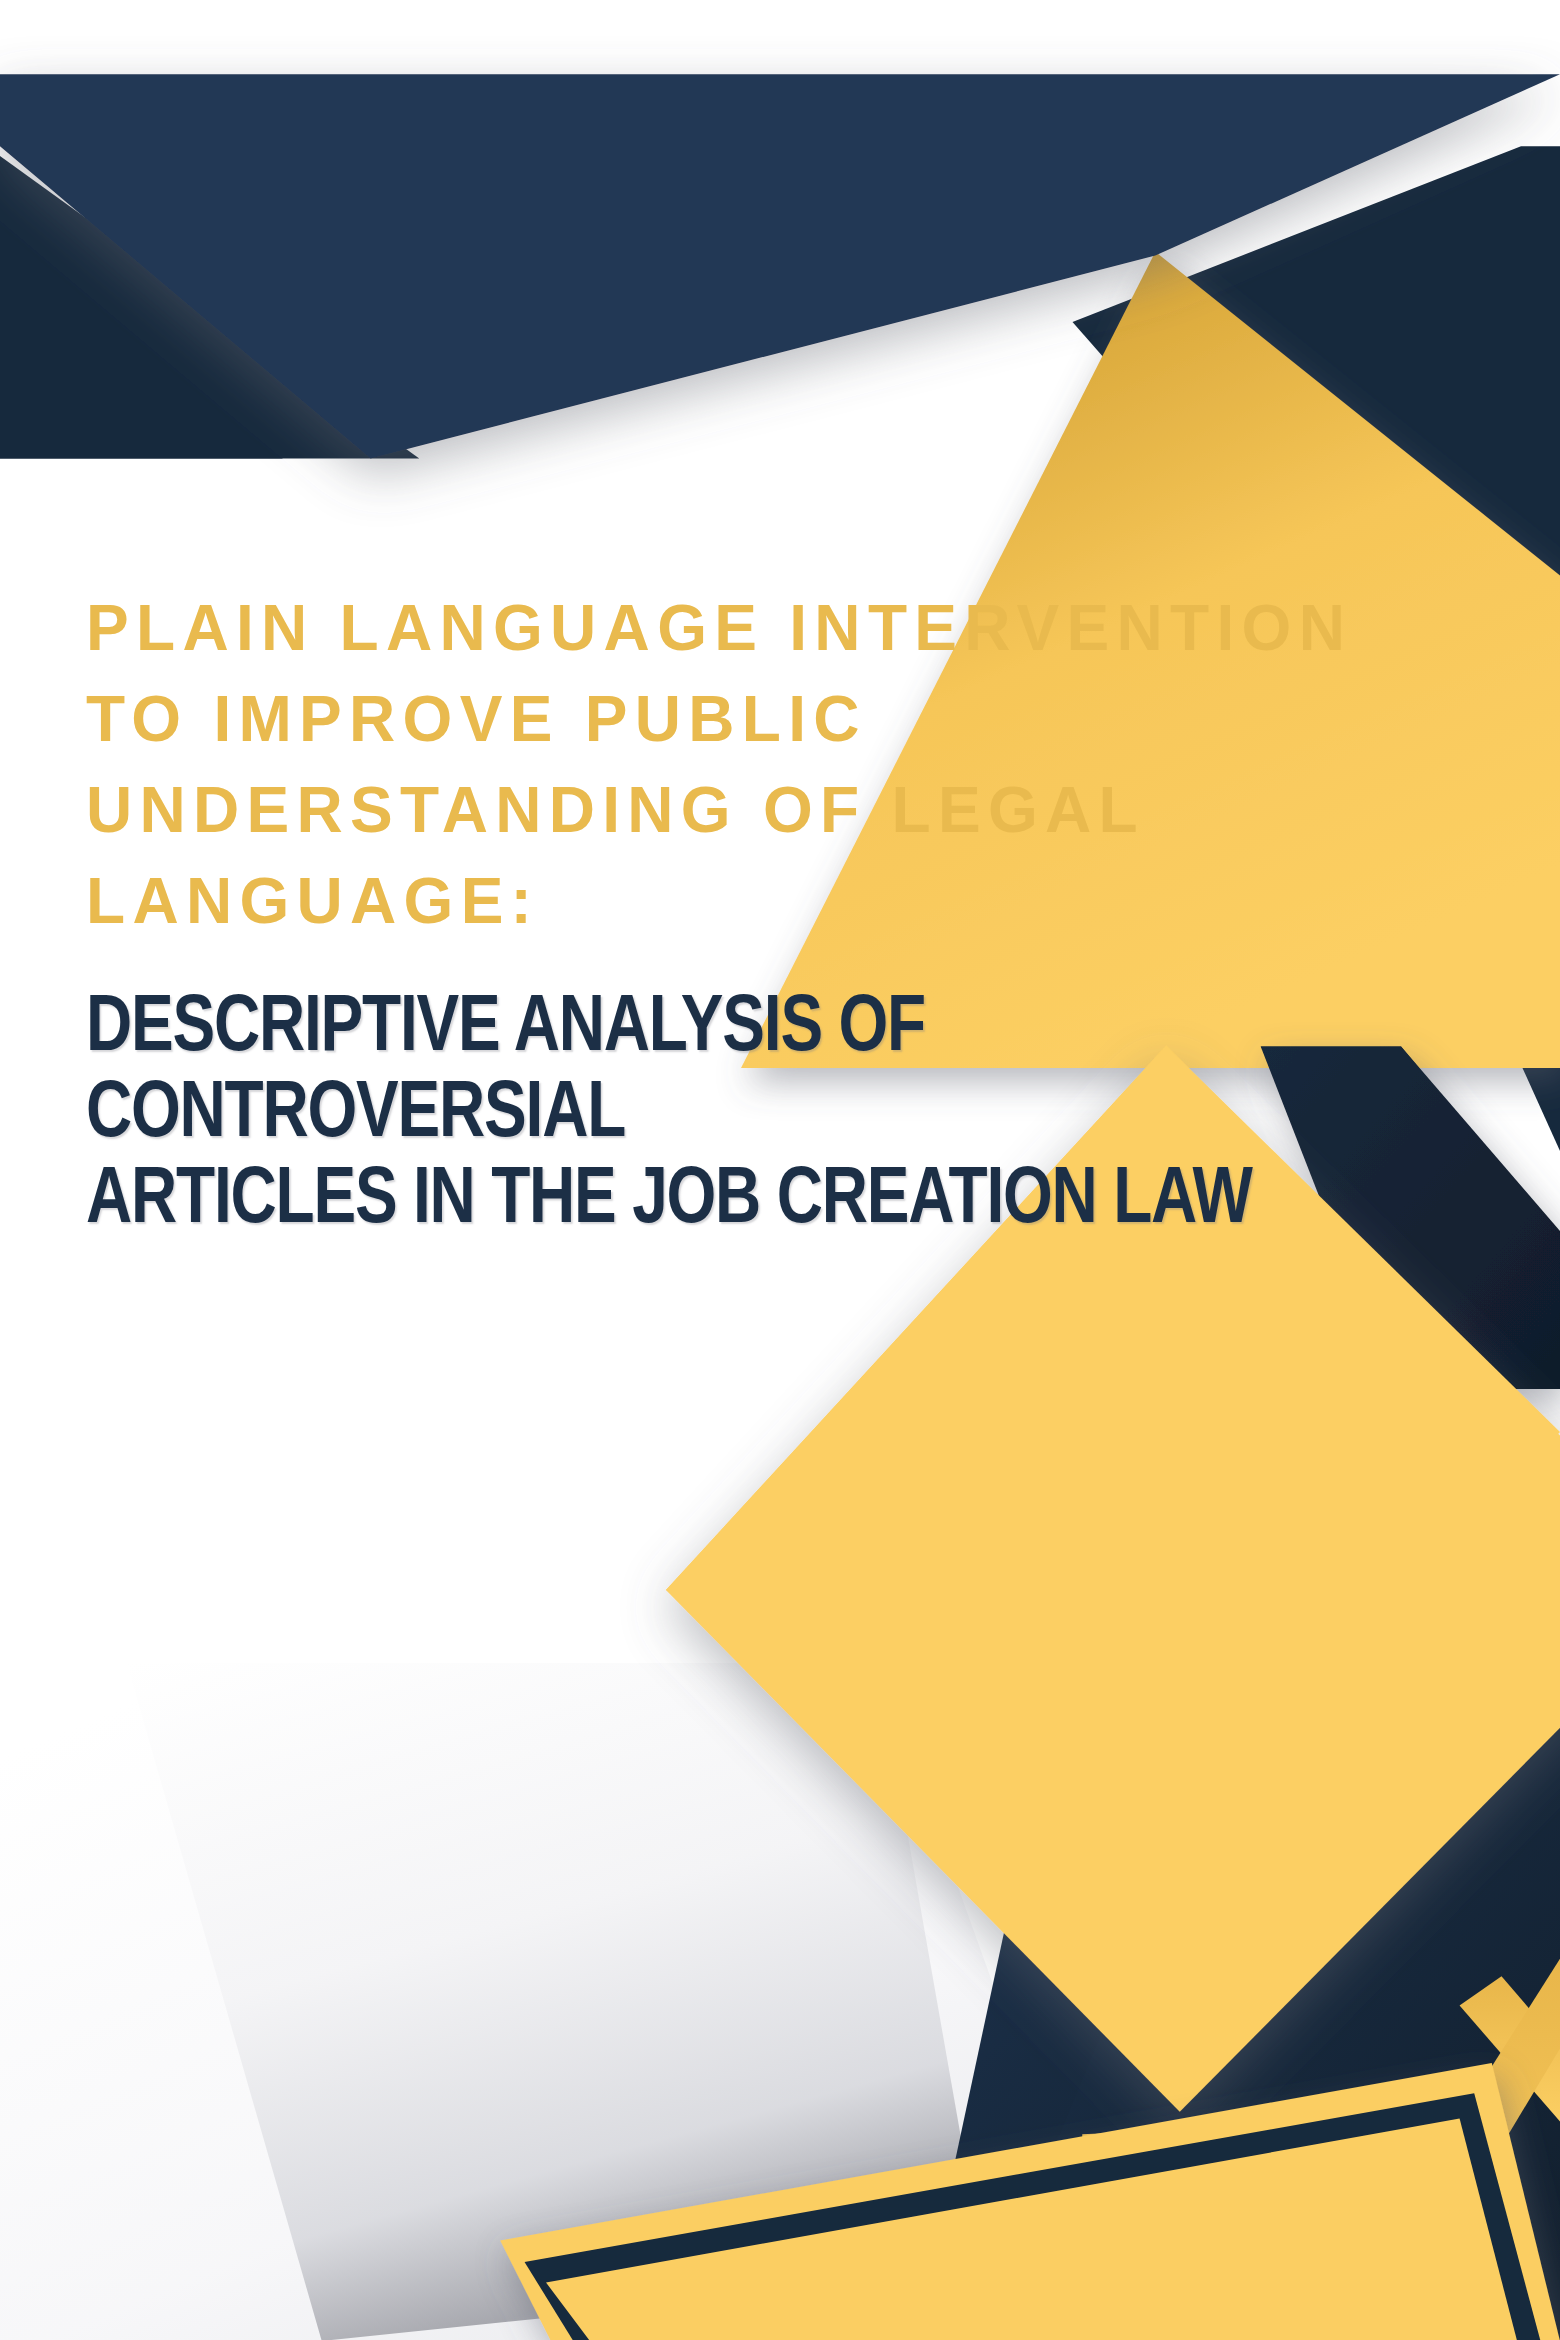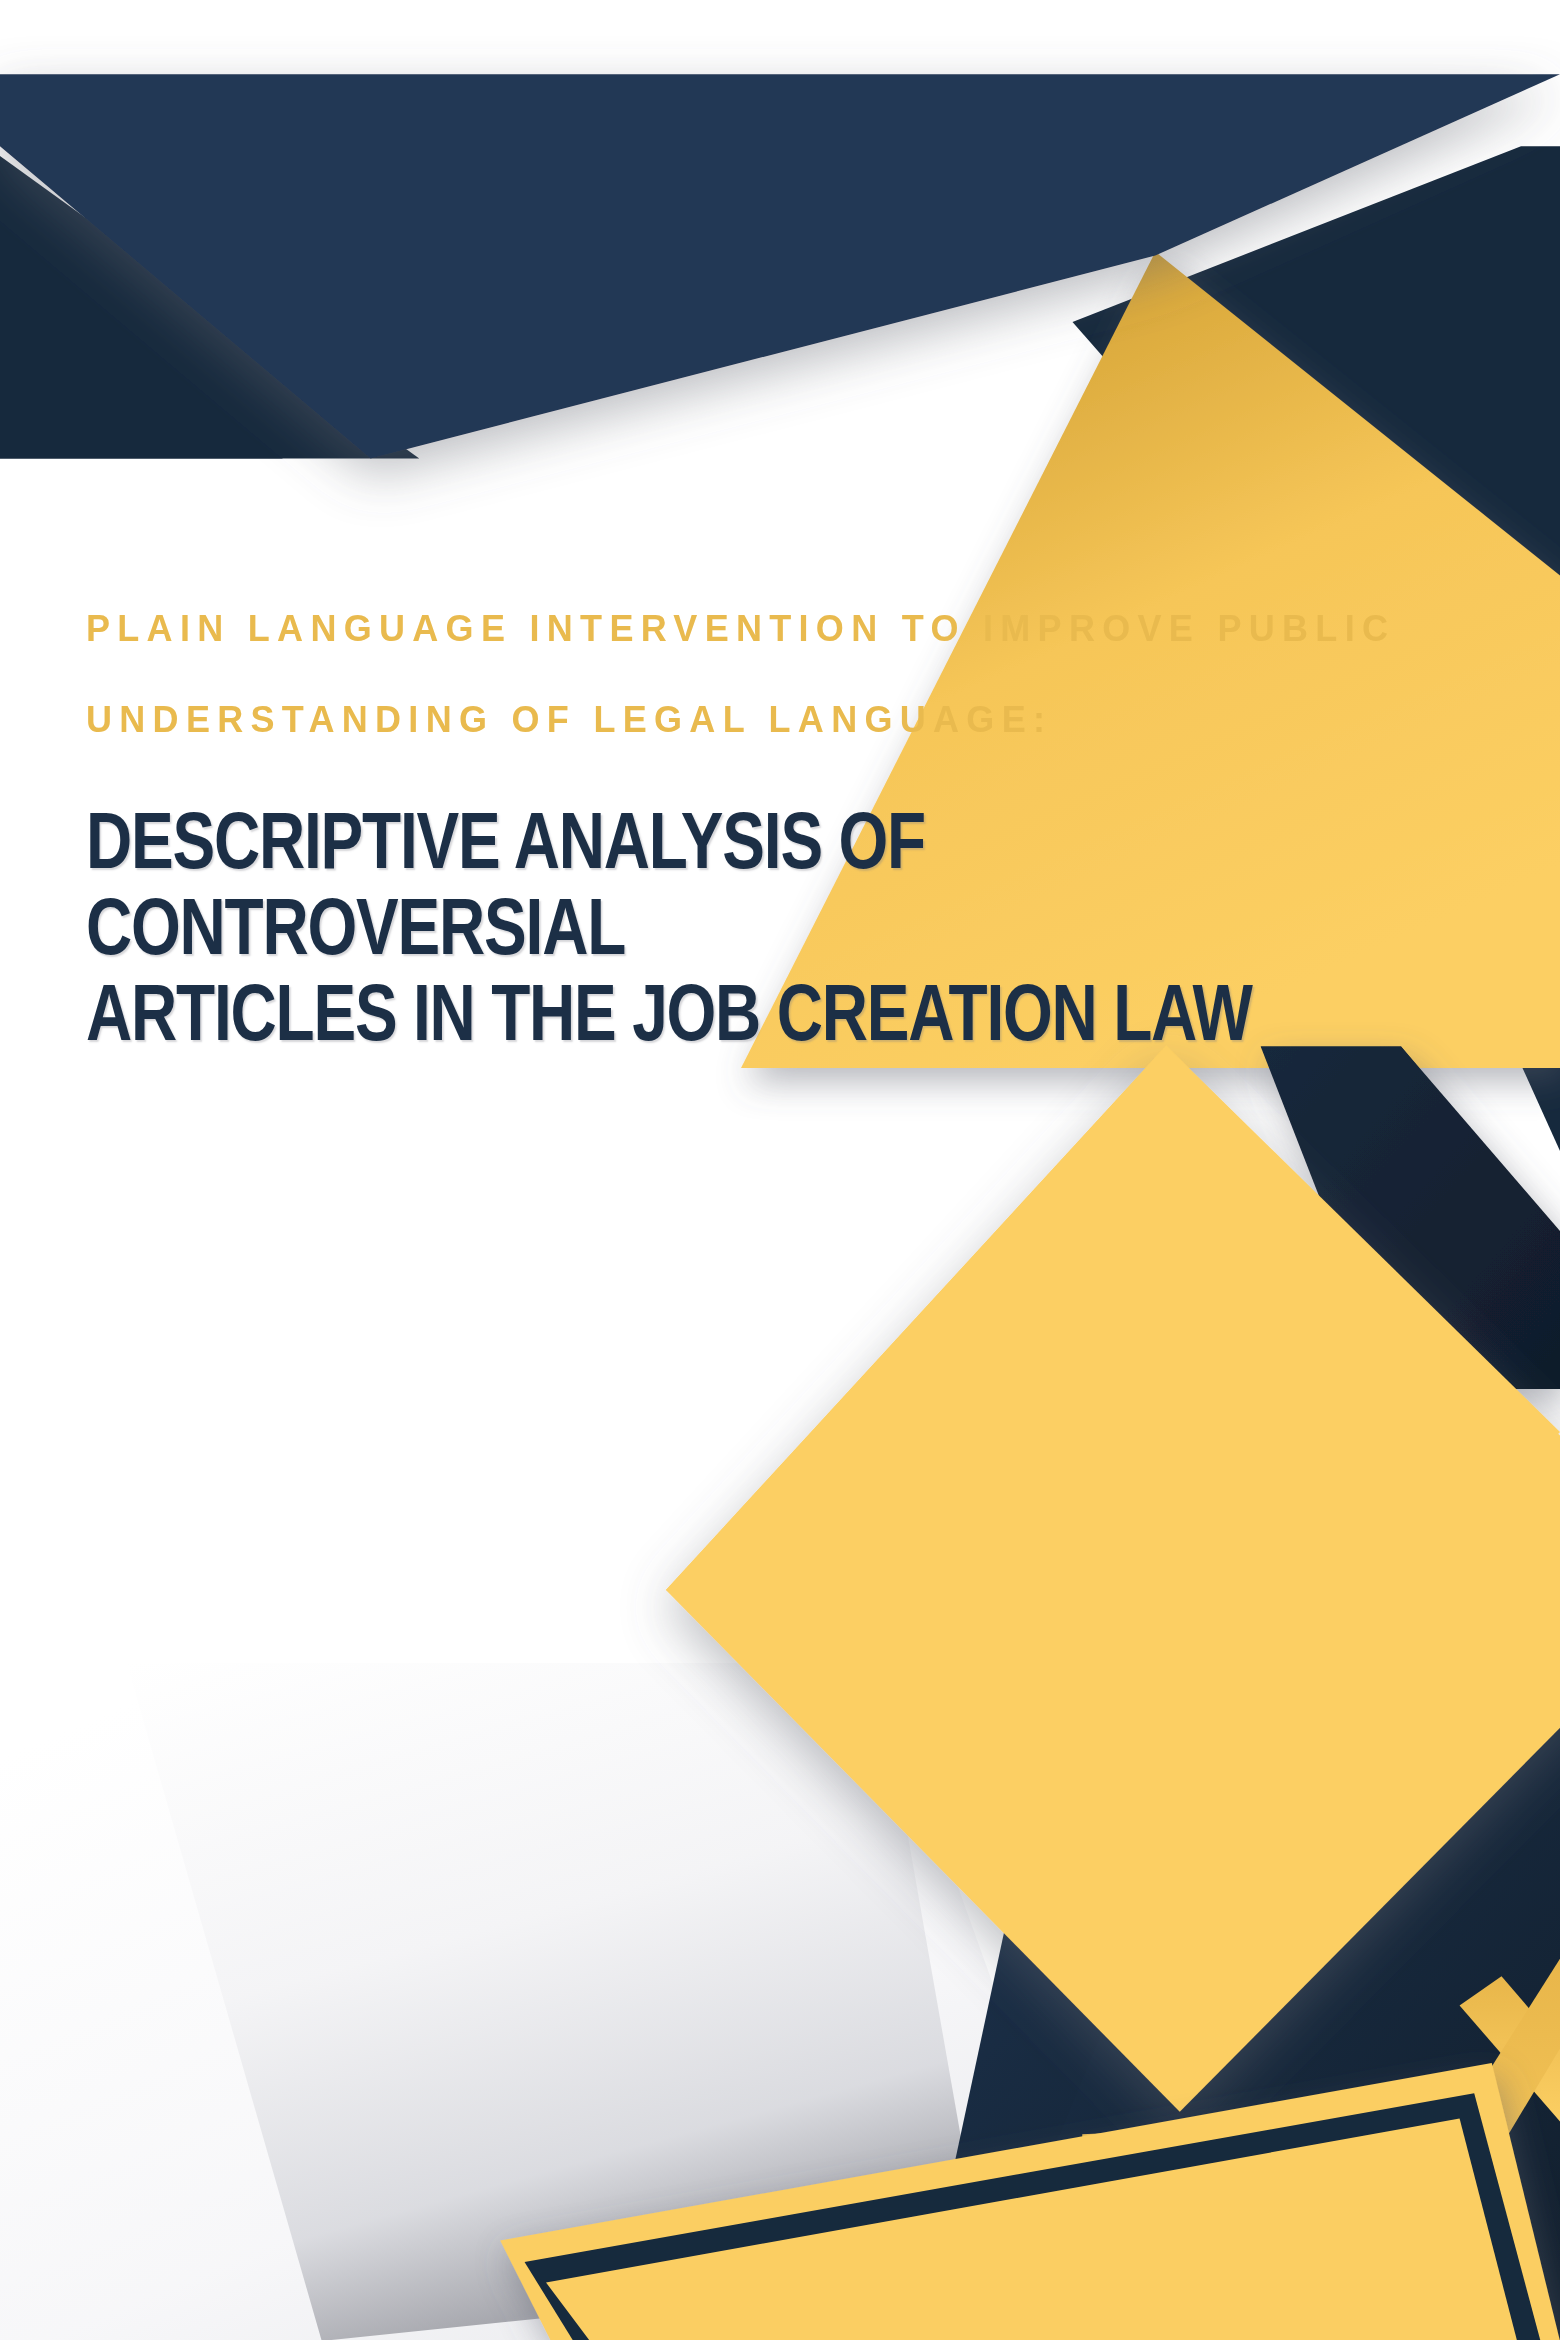--- a/index.html
+++ b/index.html
@@ -24,21 +24,21 @@
   .text-block{
     position:absolute;
     left:86px;
     top:583px;
     width:1395px;
     z-index:40;
   }
   .eyebrow{
     font-family:"Liberation Sans", sans-serif;
     font-weight:700;
-    font-size:36px;
+    font-size:64px;
     line-height:91px;
     letter-spacing:7.3px;
     color:#E9BA4E;
     text-transform:uppercase;
     margin:0;
     width:1385px;
   }
   .main-title{
     margin:0;
     margin-top:33px;

